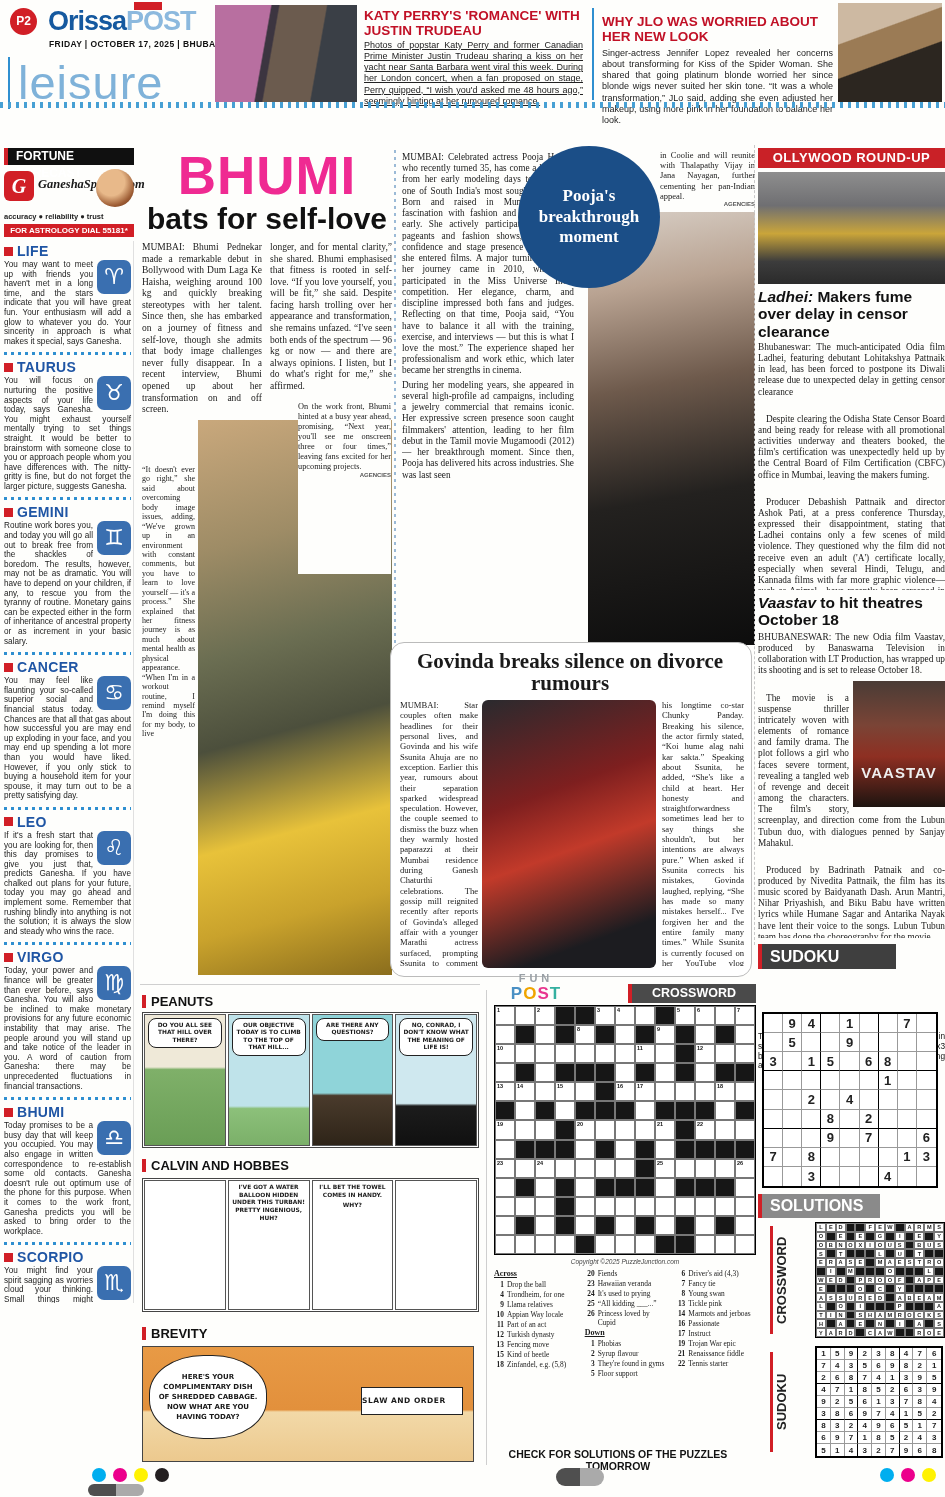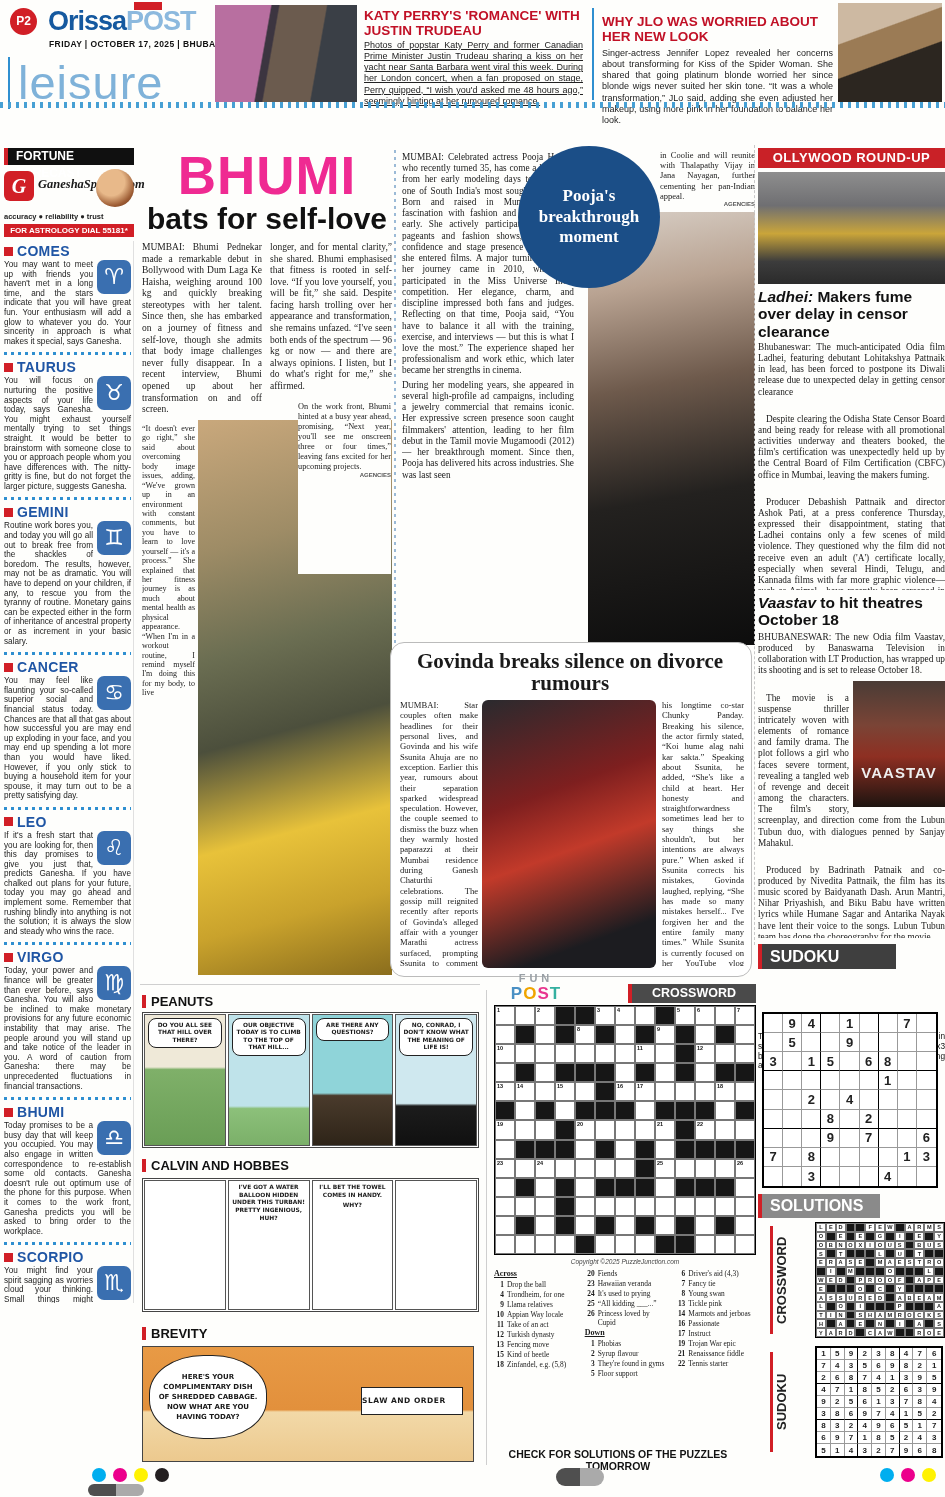--- a/index.html
+++ b/index.html
@@ -41,21 +41,21 @@
   .sign .sname{font:800 14px "Liberation Sans",sans-serif;color:#1f55a4;letter-spacing:.3px;}
   .sicon{float:right;width:34px;height:34px;margin:0 0 2px 4px;background:#3a6fb0;border-radius:7px;
          color:#fff;font:400 22px/34px "DejaVu Sans",sans-serif;text-align:center;}
   .sign p{margin:0;font:400 8.2px/1.17 "Liberation Sans",sans-serif;color:#222;text-align:justify;}
   .ssep{height:3px;margin:6px 0 4px;background:repeating-linear-gradient(90deg,#2f8fd0 0 3px,transparent 3px 7px);}
   
   .bt1{left:142px;top:149px;width:250px;text-align:center;font:900 53px/54px "Liberation Sans",sans-serif;
        color:#ef2a92;letter-spacing:1px;}
   .bt2{left:142px;top:203px;width:250px;text-align:center;font:800 30px/32px "Liberation Sans",sans-serif;color:#111;}
   .bcol{font:400 9.5px/1.22 "Liberation Serif",serif;}
-  .bstrip{font:400 8px/1.18 "Liberation Serif",serif;}
+  .bstrip{font:400 8px/1.18 "Liberation Serif",serif;margin-top:41px;}
   .bhphoto{left:198px;top:420px;width:194px;height:555px;
       background:linear-gradient(165deg,#c9a87c 0%,#9e8c66 22%,#6b6e52 40%,#4c4f3c 55%,#e8c23a 72%,#c9a22c 86%,#8a6d1d 100%);}
   .bover{left:298px;top:402px;width:93px;height:172px;background:#fefefc;font:400 8.3px/1.2 "Liberation Serif",serif;text-align:justify;}
   .credit{font:700 6px "Liberation Sans",sans-serif;color:#555;text-align:right;}
   
   .pdots{left:394px;top:150px;width:2px;height:495px;
      background:repeating-linear-gradient(180deg,#9bbad6 0 3px,transparent 3px 7px);}
   .pcol{left:402px;top:152px;width:172px;height:492px;overflow:hidden;}
   .pcol p{margin:0 0 3px;font:400 9.3px/1.21 "Liberation Serif",serif;text-align:justify;}
   .pbadge{left:518px;top:146px;width:142px;height:142px;border-radius:50%;background:#1b4e87;color:#fff;
@@ -170,21 +170,21 @@
     <div class="gang">G</div>
     <div class="gant">GaneshaSpeaks.com</div>
     <div class="ganf"></div>
   </div>
   <div class="abs gtag">accuracy ● reliability ● trust</div>
   <div class="abs dial">FOR ASTROLOGY DIAL 55181*</div>
   <div class="abs" id="signs">
       <div class="sign">
         <div class="shead">
           <span class="sq"></span>
-          <span class="sname">COMES</span>
+          <span class="sname">LIFE</span>
         </div>
         <div class="sbody">
           <span class="sicon">♈</span>
           <p>You may want to meet up with friends you haven't met in a long time, and the stars indicate that you will have great fun. Your enthusiasm will add a glow to whatever you do. Your sincerity in approach is what makes it special, says Ganesha.</p>
         </div>
         <div class="ssep"></div>
       </div>
       <div class="sign">
         <div class="shead">
           <span class="sq"></span>
@@ -611,21 +611,21 @@
       <div class="clue">
         <b>9</b>
         <span>Llama relatives</span>
       </div>
       <div class="clue">
         <b>10</b>
         <span>Appian Way locale</span>
       </div>
       <div class="clue">
         <b>11</b>
-        <span>Take of an act</span>
+        <span>Part of an act</span>
       </div>
       <div class="clue">
         <b>12</b>
         <span>Turkish dynasty</span>
       </div>
       <div class="clue">
         <b>13</b>
         <span>Fencing move</span>
       </div>
       <div class="clue">

